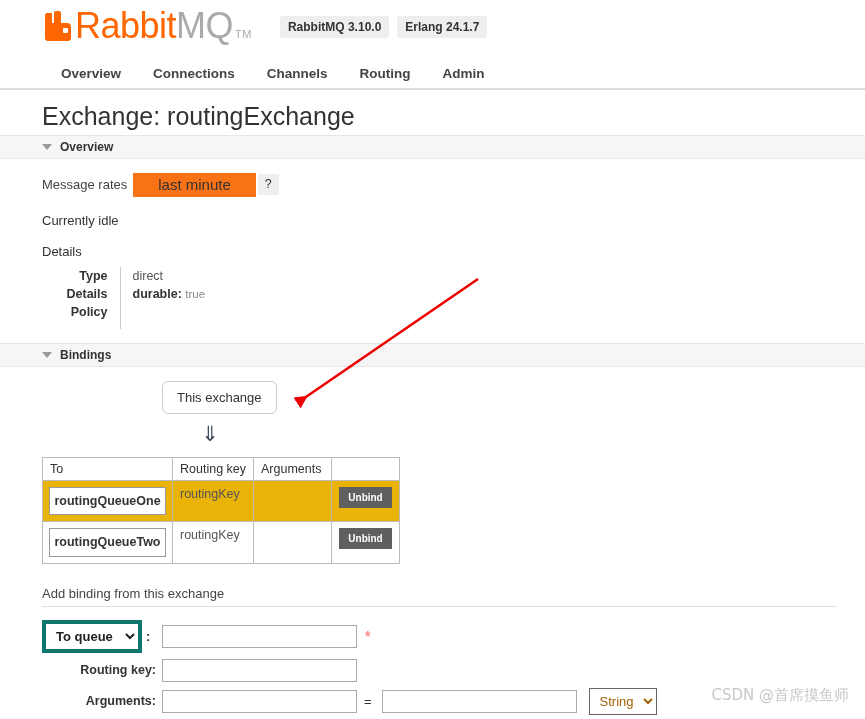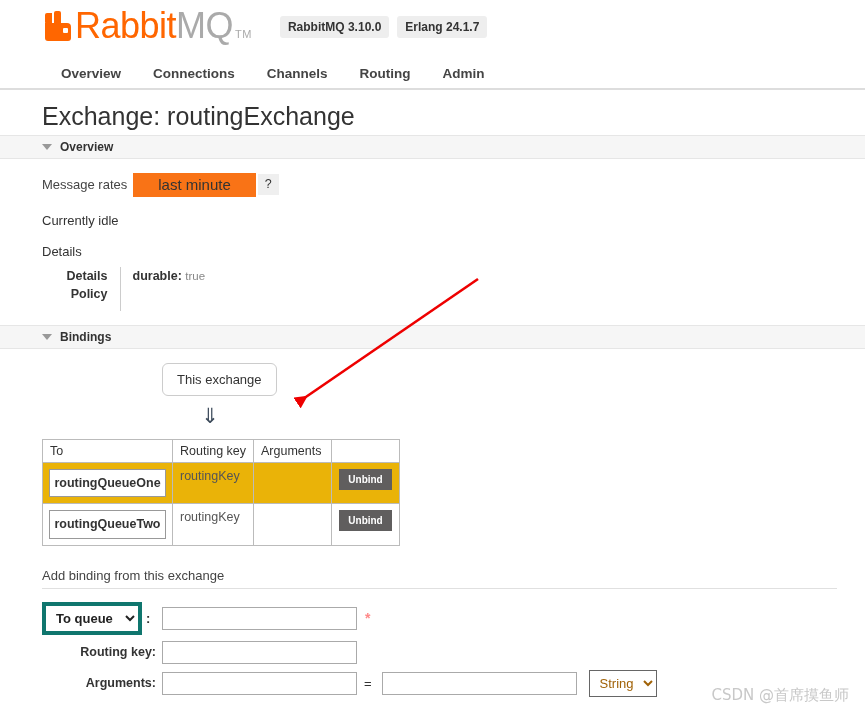--- a/index.html
+++ b/index.html
@@ -435,20 +435,24 @@
       <span class="rate-tab">last minute</span>
       <span class="rate-help">?</span>
     </div>
 
     <div class="idle-text">Currently idle</div>
 
     <div class="details-text">Details</div>
 
     <table class="details-table">
       <tbody>
+          <tr>
+        <td class="key">Type</td>
+        <td class="val">direct</td>
+      </tr>
       <tr>
         <td class="key">Details</td>
         <td class="val">
           <span class="feat-label">durable:</span>
           <span class="feat-value">true</span>
         </td>
       </tr>
       <tr class="policy-row">
         <td class="key">Policy</td>
         <td class="val"></td>

